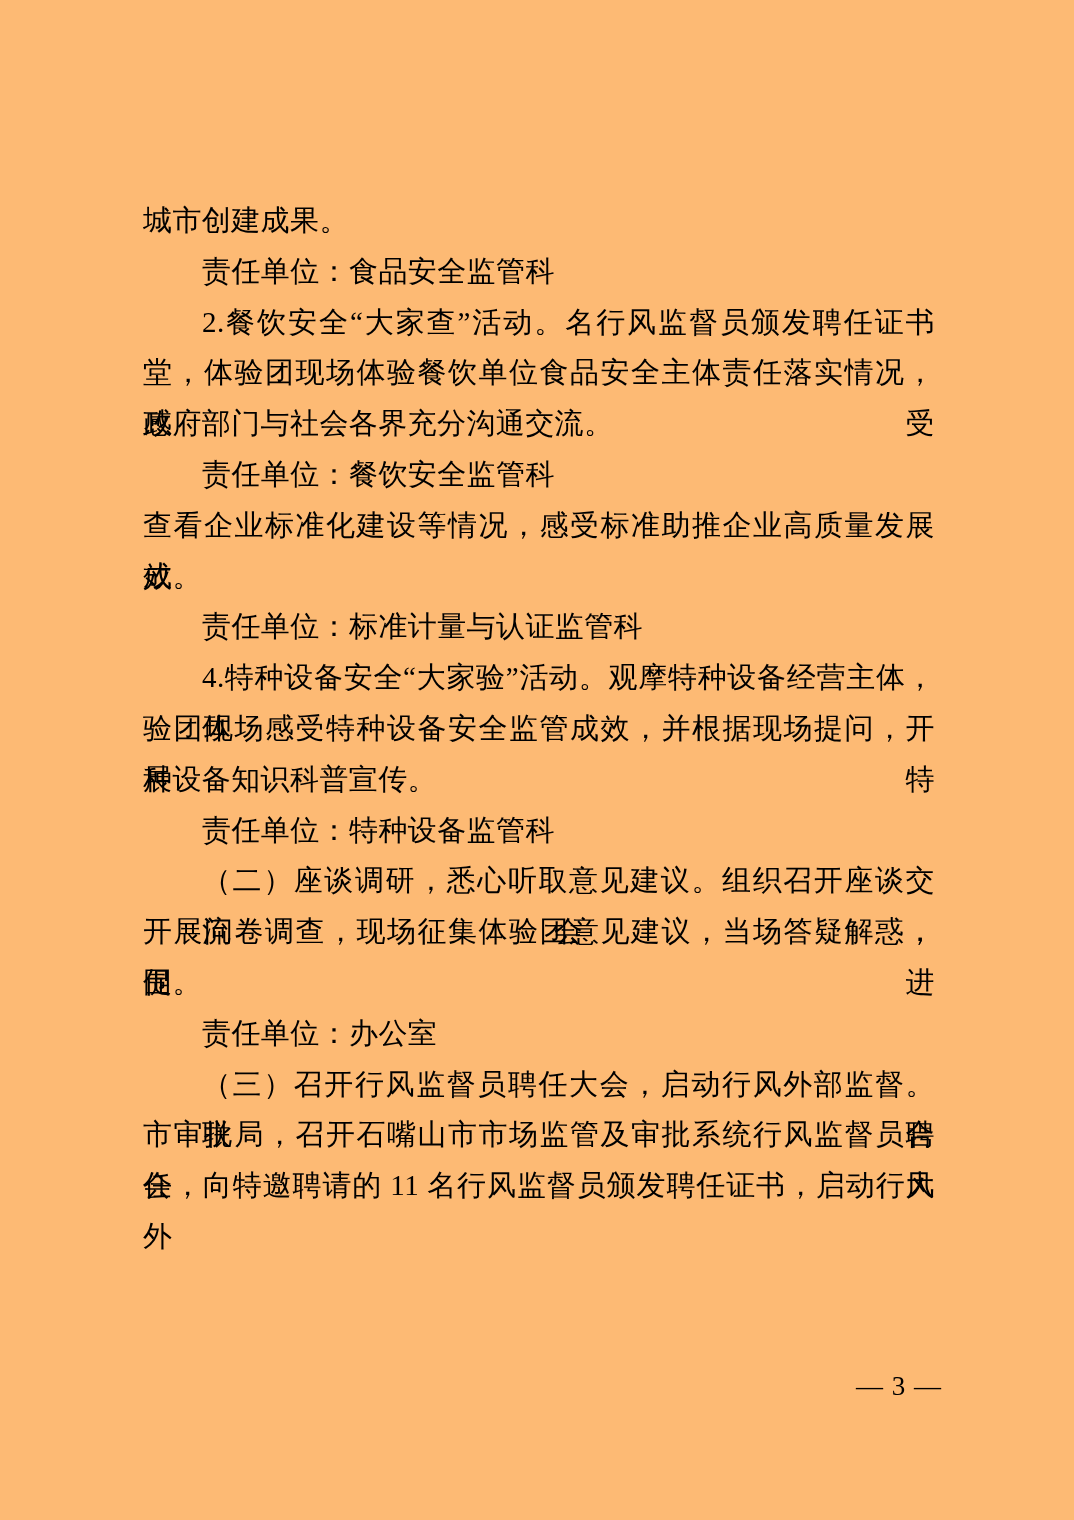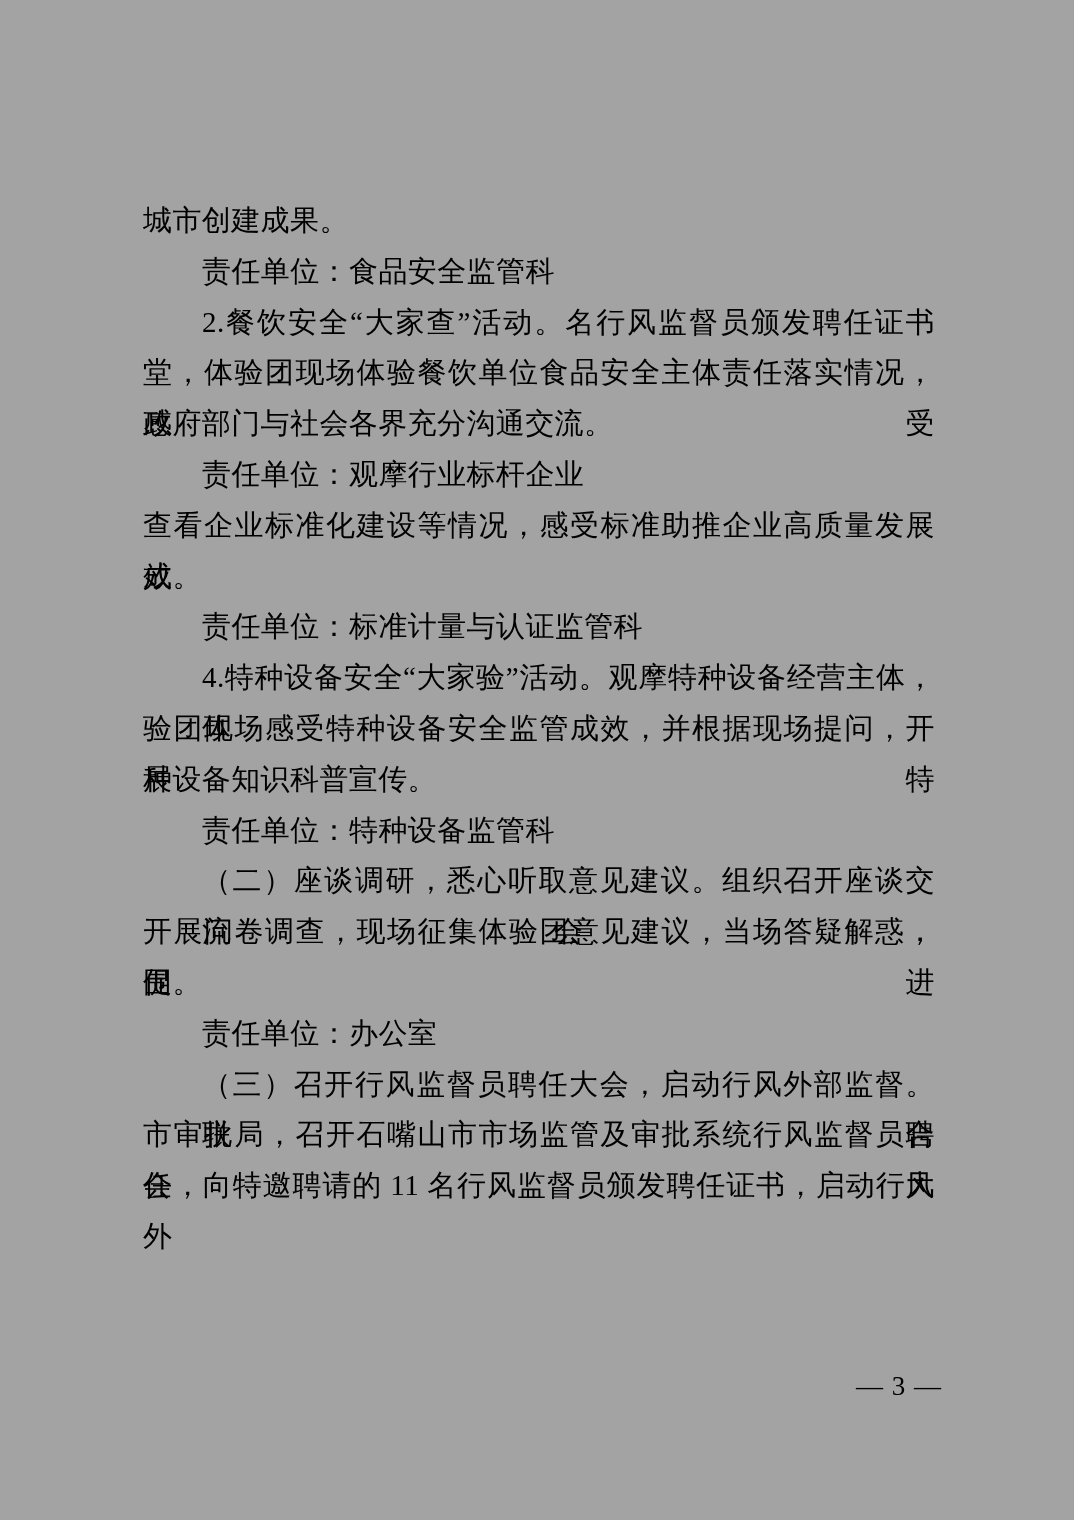--- a/index.html
+++ b/index.html
@@ -7,21 +7,21 @@
     width: 1074px;
     height: 1520px;
     background: #ffffff;
     font-family: "Liberation Serif", "DejaVu Serif", serif;
     color: #000000;
   }
   .page {
     position: relative;
     width: 1074px;
     height: 1520px;
-    background: #a3a3a3;
+    background: #fdba74;
     overflow: hidden;
   }
   .doc-body {
     position: absolute;
     left: 143px;
     top: 195px;
     width: 792px;
   }
   .line {
     font-size: 29px;
@@ -51,21 +51,21 @@
 </head>
 <body>
 
 <div class="page">
   <div class="doc-body">
       <div class="line"><span class="seg">城市创建成果。</span></div>
       <div class="line indent"><span class="seg bold">责任单位：</span><span class="seg">食品安全监管科</span></div>
       <div class="line justify indent"><span class="seg bold">2.餐饮安全“大家查”活动。</span><span class="seg">名行风监督员颁发聘任证书</span></div>
       <div class="line justify"><span class="seg">堂，体验团现场体验餐饮单位食品安全主体责任落实情况，感受</span></div>
       <div class="line"><span class="seg">政府部门与社会各界充分沟通交流。</span></div>
-      <div class="line indent"><span class="seg bold">责任单位：</span><span class="seg">观摩行业标杆企业</span></div>
+      <div class="line indent"><span class="seg bold">责任单位：</span><span class="seg">餐饮安全监管科</span></div>
       <div class="line justify"><span class="seg">查看企业标准化建设等情况，感受标准助推企业高质量发展成</span></div>
       <div class="line"><span class="seg">效。</span></div>
       <div class="line indent"><span class="seg bold">责任单位：</span><span class="seg">标准计量与认证监管科</span></div>
       <div class="line justify indent"><span class="seg bold">4.特种设备安全“大家验”活动。</span><span class="seg">观摩特种设备经营主体，体</span></div>
       <div class="line justify"><span class="seg">验团现场感受特种设备安全监管成效，并根据现场提问，开展特</span></div>
       <div class="line"><span class="seg">种设备知识科普宣传。</span></div>
       <div class="line indent"><span class="seg bold">责任单位：</span><span class="seg">特种设备监管科</span></div>
       <div class="line justify indent"><span class="seg bold">（二）座谈调研，悉心听取意见建议。</span><span class="seg">组织召开座谈交流会，</span></div>
       <div class="line justify"><span class="seg">开展问卷调查，现场征集体验团意见建议，当场答疑解惑，促进</span></div>
       <div class="line"><span class="seg">围。</span></div>

